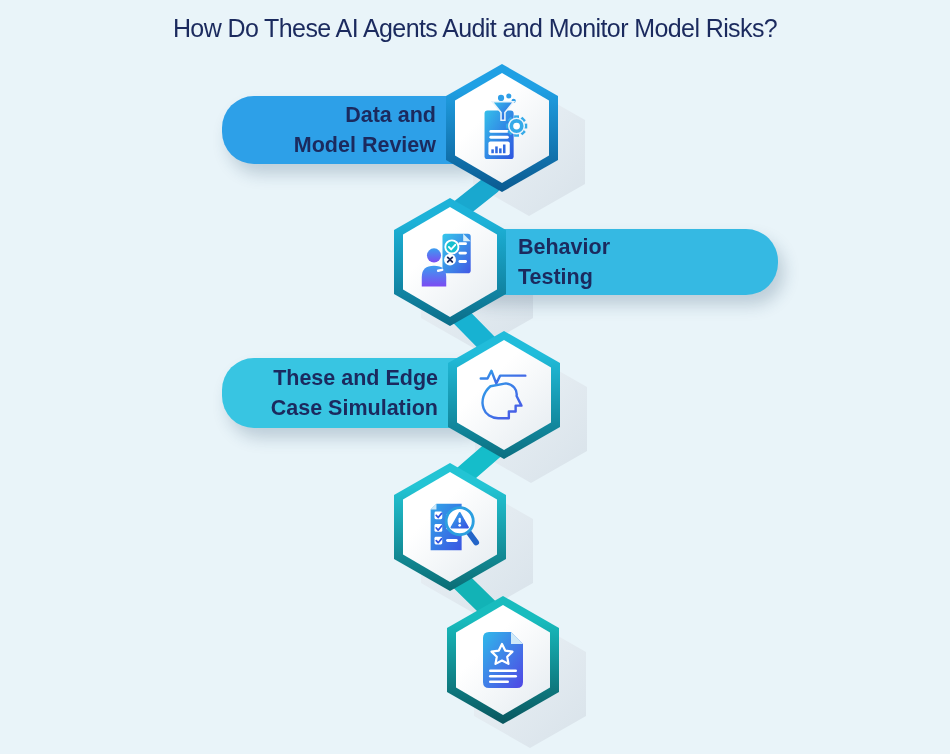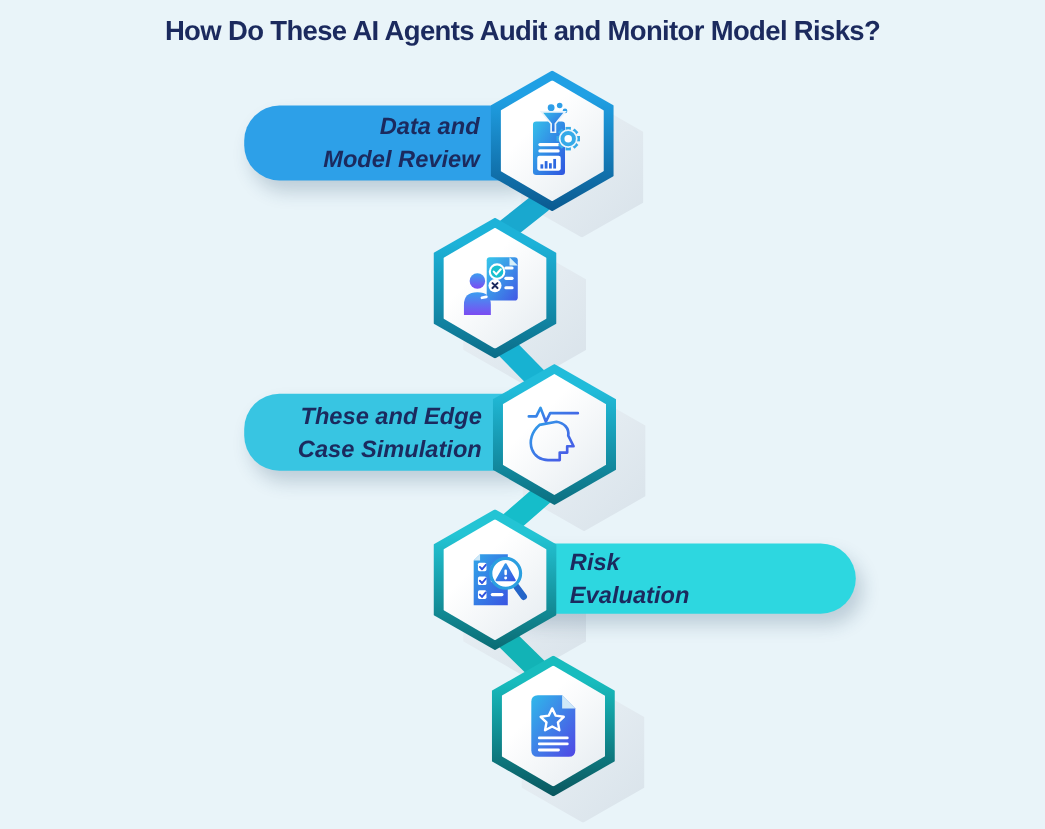--- a/index.html
+++ b/index.html
@@ -8,21 +8,21 @@
     font-family:"Liberation Sans",sans-serif;
     overflow:hidden;
   }
   .stage{
     position:relative;width:950px;height:754px;
     background:#e9f4f9;
   }
   .title{
     position:absolute;left:0;top:14px;width:100%;
     text-align:center;
-    font-size:25px;font-weight:700;letter-spacing:-0.6px;
+    font-size:25px;font-weight:400;letter-spacing:-0.6px;
     color:#1b2a5e;margin:0;
   }
   
   .hex-shape{
     clip-path:polygon(50% 0,100% 25%,100% 75%,50% 100%,0 75%,0 25%);
   }
   .ghost{
     position:absolute;width:112px;height:128px;z-index:1;
     background:linear-gradient(135deg,#eef3f7 0%,#d5dfe7 100%);
     opacity:.85;
@@ -38,21 +38,21 @@
   .c3{left:441px;top:588px;width:74px;transform:rotate(44.5deg);}
   
   .pill{
     position:absolute;z-index:3;
     background:var(--pill,#2da0e8);
     border-radius:32px;
     display:flex;align-items:center;
     box-shadow:6px 10px 16px rgba(30,70,100,.22);
     color:#1b2a5e;font-weight:700;font-size:21.5px;line-height:1.4;
   }
-  .pill .label{white-space:pre-line;width:100%;font-style:italic;}
+  .pill .label{white-space:pre-line;width:100%;}
   .pill.left .label{text-align:right;padding-right:54px;}
   .pill.right .label{text-align:left;padding-left:66px;}
   .p0{left:222px;top:96px;width:268px;height:68px;}
   .p1{left:452px;top:229px;width:326px;height:66px;}
   .p2{left:222px;top:358px;width:270px;height:70px;}
   .p3{left:452px;top:494px;width:326px;height:64px;}
   .p4{left:222px;top:626px;width:270px;height:68px;}
   
   .hex{
     position:absolute;width:112px;height:128px;z-index:4;
@@ -91,27 +91,27 @@
 
   <div class="connector c0" style="background: rgb(25, 168, 207);"></div>
   <div class="connector c1" style="background: rgb(23, 178, 210);"></div>
   <div class="connector c2" style="background: rgb(21, 189, 202);"></div>
   <div class="connector c3" style="background: rgb(18, 179, 182);"></div>
 
   <div class="pill left p0" style="--pill: #2da0e8; --hexa: #20a0e4; --hexb: #0a5a90;">
     <span class="label">Data and
 Model Review</span>
   </div>
+  <div class="pill right p1" style="--pill: #35b9e3; --hexa: #1db2d8; --hexb: #0b6d88;">
+    <span class="label">Behavior
+Testing</span>
+  </div>
   <div class="pill left p2" style="--pill: #38c5e2; --hexa: #21bcda; --hexb: #0b6f80;">
     <span class="label">These and Edge
 Case Simulation</span>
-  </div>
-  <div class="pill right p3" style="--pill: #2dd7e0; --hexa: #23c4d4; --hexb: #0a6c74;">
-    <span class="label">Risk
-Evaluation</span>
   </div>
 
   <div class="hex hex-shape h0" style="--pill: #2da0e8; --hexa: #20a0e4; --hexb: #0a5a90;">
     <div class="inner hex-shape">
       <svg class="icon" width="66" height="74" viewBox="0 0 68 76">
         <defs>
           <linearGradient id="ga" x1="0" y1="0" x2="1" y2="1">
             <stop offset="0" stop-color="#35c0ea"></stop>
               <stop offset="1" stop-color="#2f54e0"></stop>
           </linearGradient>

